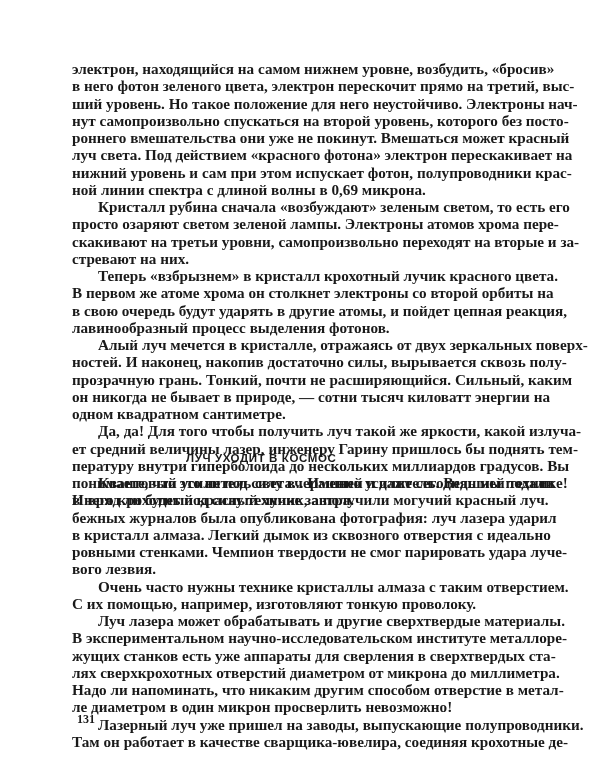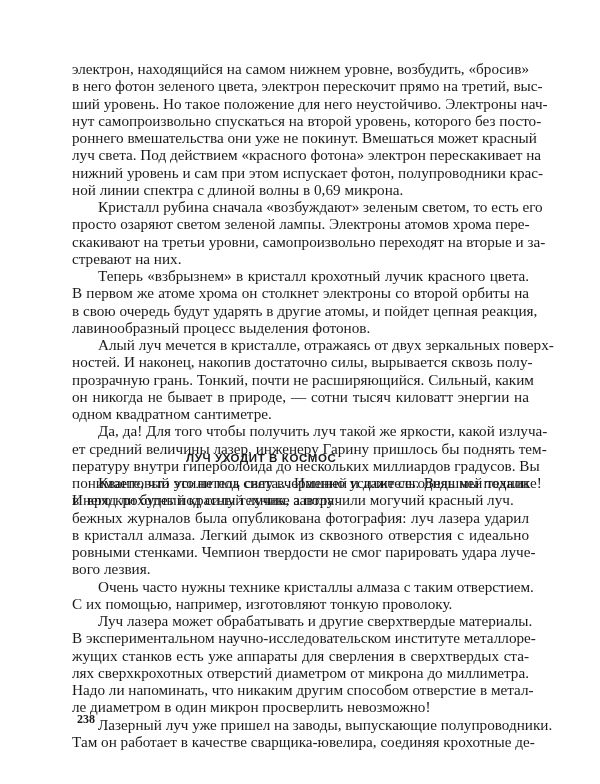--- a/index.html
+++ b/index.html
@@ -4,21 +4,21 @@
 <style>
   html, body { margin: 0; padding: 0; background: #ffffff; }
   body { width: 600px; height: 784px; position: relative; overflow: hidden; }
   .page {
     position: absolute; left: 72px; top: 60px; width: 457px;
     font-family: "Liberation Serif", "DejaVu Serif", serif;
     font-size: 15.2px; line-height: 17.25px; color: #1a1a1a;
   }
   .line {
     display: block; white-space: nowrap; text-align: justify;
-    text-align-last: justify; height: 17.25px; overflow: visible;
+    text-align-last: justify; height: 17.25px; overflow: visible; font-weight: bold;
   }
   .line.last { text-align-last: left; }
   .line.indent { padding-left: 26px; }
   .heading {
     position: absolute; left: 138px; top: 452px;
     font-family: "Liberation Sans", "DejaVu Sans", sans-serif;
     font-weight: bold; font-size: 11.5px; letter-spacing: 0.6px; color: #1a1a1a; margin-left: 48px;
   }
   .page2 { top: 474px; }
   .pagenum {
@@ -69,13 +69,13 @@
     <span class="line last">С их помощью, например, изготовляют тонкую проволоку.</span>
     <span class="line indent">Луч лазера может обрабатывать и другие сверхтвердые материалы.</span>
     <span class="line">В экспериментальном научно-исследовательском институте металлоре-</span>
     <span class="line">жущих станков есть уже аппараты  для сверления в сверхтвердых ста-</span>
     <span class="line">лях сверхкрохотных отверстий диаметром от  микрона до миллиметра.</span>
     <span class="line">Надо ли напоминать, что никаким другим способом отверстие в метал-</span>
     <span class="line last">ле диаметром в один микрон просверлить невозможно!</span>
     <span class="line indent">Лазерный луч уже пришел на заводы, выпускающие полупроводники.</span>
     <span class="line">Там он работает в качестве сварщика-ювелира, соединяя крохотные де-</span>
   </div>
-<div class="pagenum">238</div>
+<div class="pagenum">131</div>
 
 </body></html>

